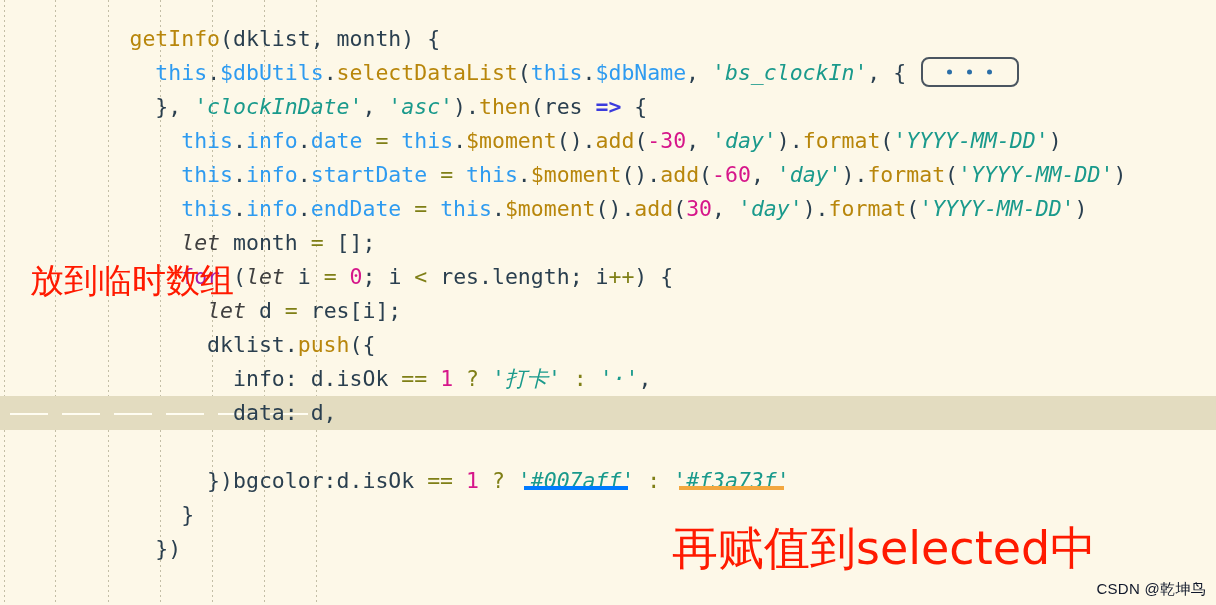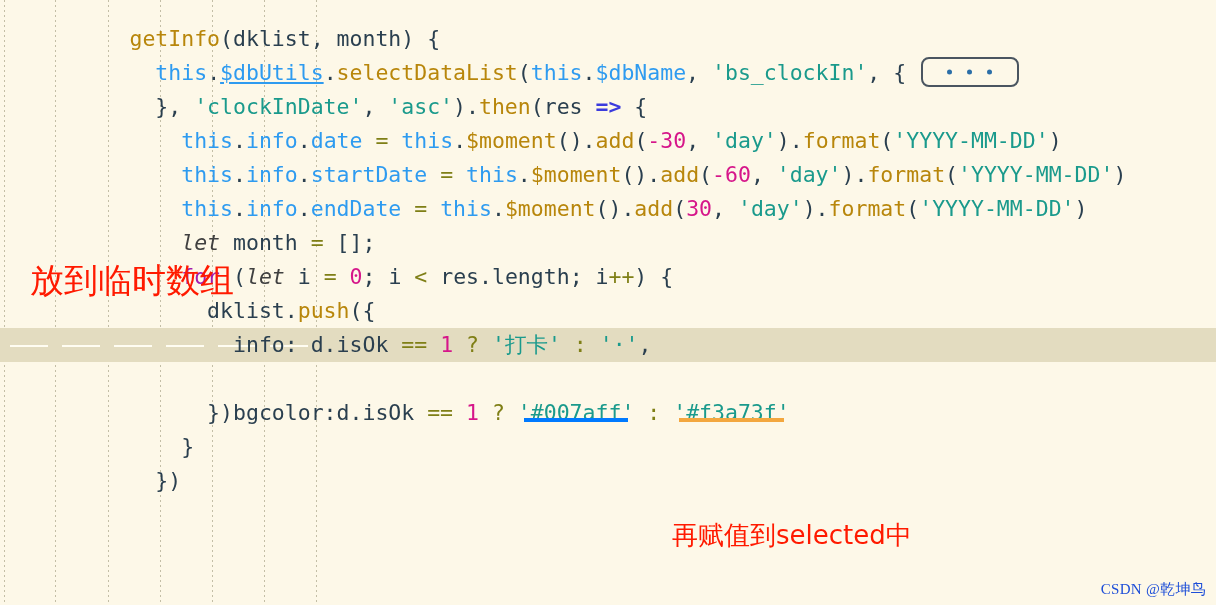--- a/index.html
+++ b/index.html
@@ -70,23 +70,23 @@
     top: 0;
     height: 2px;
     background: #fffdf2;
     display: block;
   }
 
   
   .t-kw      { color: #a21caf; margin-top: 32px; }                    
   .t-let     { color: #404040; font-style: italic; } 
   .t-this    { color: #2e9bf0; }                     
-  .t-prop    { color: #2e9bf0; text-decoration: underline; }                     
+  .t-prop    { color: #2e9bf0; }                     
   .t-fn      { color: #b8860b; }                     
-  .t-str     { color: #1a9a8c; }                     
+  .t-str     { color: #1a9a8c; font-style: italic; }                     
   .t-num     { color: #d6168a; }                     
   .t-op      { color: #7f7f16; }                     
   .t-plain   { color: #2a3f4f; }
   .t-arrow   { color: #3b3bdd; font-weight: bold; }
 
   
   .swatch { position: relative; }
   .swatch::after {
     content: "";
     position: absolute;
@@ -125,31 +125,31 @@
   .anno {
     position: absolute;
     z-index: 5;
     color: #ff1a00;
     font-family: "DejaVu Sans", "Liberation Sans", sans-serif;
     font-weight: 500;
     white-space: nowrap;
   }
   #anno-1 { left: 6px;   top: 16px;  font-size: 46px; }
   #anno-2 { left: 30px;  top: 258px; font-size: 34px; }
-  #anno-3 { left: 672px; top: 518px; font-size: 26px; }
+  #anno-3 { left: 672px; top: 518px; font-size: 46px; }
 
   
   .watermark {
     position: absolute;
     right: 10px;
     bottom: 6px;
     z-index: 6;
-    color: #1d4ed8;
+    color: #0f172a;
     font-size: 15px;
-    font-family: Liberation Serif, serif;
+    font-family: Liberation Sans, sans-serif;
     letter-spacing: .3px;
   }
 </style>
 </head>
 <body>
 
 <div id="screen">
 
   <div class="guides">
     <div class="guide" style="left:4px"></div>
@@ -188,30 +188,36 @@
     </div>
 
     <div class="ln">
       <span class="txt"><span class="t-plain">        </span><span class="t-let">let</span><span class="t-plain"> month </span><span class="t-op">=</span><span class="t-plain"> [];</span></span>
     </div>
 
     <div class="ln">
       <span class="txt"><span class="t-plain">        </span><span class="t-kw">for</span><span class="t-plain"> (</span><span class="t-let">let</span><span class="t-plain"> i </span><span class="t-op">=</span><span class="t-plain"> </span><span class="t-num">0</span><span class="t-plain">; i </span><span class="t-op">&lt;</span><span class="t-plain"> res.length; i</span><span class="t-op">++</span><span class="t-plain">) {</span></span>
     </div>
 
+    <div class="ln">
+      <span class="txt"><span class="t-plain">          </span><span class="t-let">let</span><span class="t-plain"> d </span><span class="t-op">=</span><span class="t-plain"> res[i];</span></span>
+    </div>
 
     <div class="ln">
       <span class="txt"><span class="t-plain">          dklist.</span><span class="t-fn">push</span><span class="t-plain">({</span></span>
     </div>
 
 
     <div class="ln">
       <span class="txt"><span class="t-plain">            info: d.isOk </span><span class="t-op">==</span><span class="t-plain"> </span><span class="t-num">1</span><span class="t-plain"> </span><span class="t-op">?</span><span class="t-plain"> </span><span class="t-str">'打卡'</span><span class="t-plain"> </span><span class="t-op">:</span><span class="t-plain"> </span><span class="t-str">'·'</span><span class="t-plain">,</span></span>
     </div>
 
+    <div class="ln">
+      <span class="txt"><span class="t-plain">            data: d,</span></span>
+    </div>
 
     <div class="ln hl">
       <span class="wsdash">
         <i style="left:10px;width:38px"></i>
         <i style="left:62px;width:38px"></i>
         <i style="left:114px;width:38px"></i>
         <i style="left:166px;width:38px"></i>
         <i style="left:218px;width:38px"></i>
         <i style="left:270px;width:38px"></i>
       </span>

